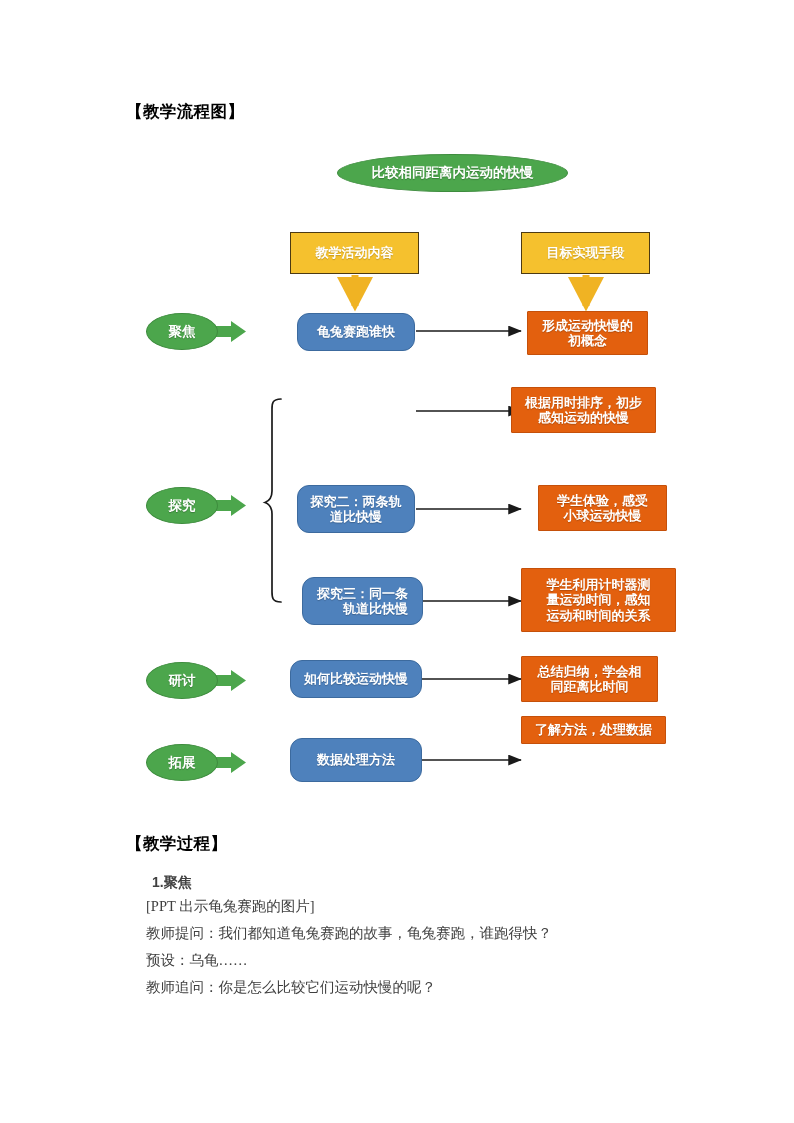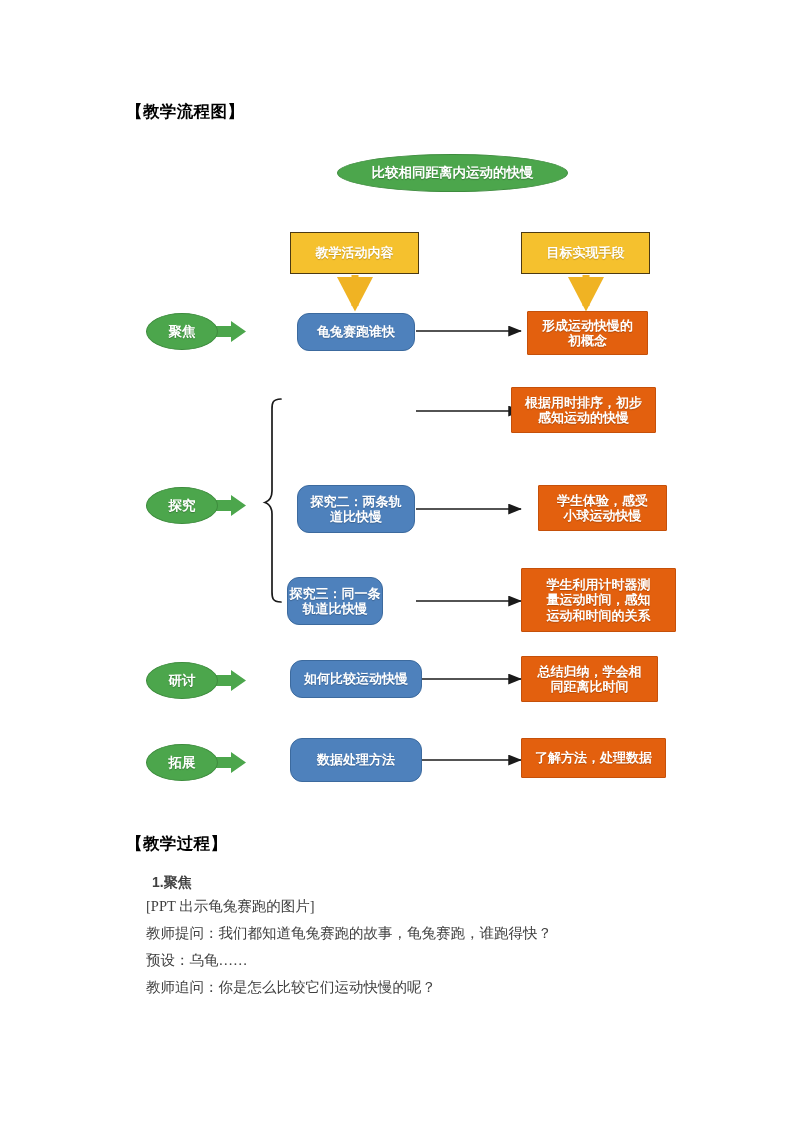--- a/index.html
+++ b/index.html
@@ -181,21 +181,21 @@
   <div class="node oval" style="left:146px; top:662px; width:72px; height:37px;">研讨</div>
 
   <div class="node oval" style="left:146px; top:744px; width:72px; height:37px;">拓展</div>
 
   <div class="node blue-box" style="left:297px; top:313px; width:118px; height:38px;">龟兔赛跑谁快</div>
 
 
   <div class="node blue-box" style="left:297px; top:485px; width:118px; height:48px;">探究二：两条轨
 道比快慢</div>
 
-  <div class="node blue-box" style="left:287px; top:577px; width:96px; height:48px;">探究三：同一条
+  <div class="node blue-box" style="left:302px; top:577px; width:121px; height:48px;text-align:right;">探究三：同一条
 轨道比快慢</div>
 
   <div class="node blue-box" style="left:290px; top:660px; width:132px; height:38px;">如何比较运动快慢</div>
 
   <div class="node blue-box" style="left:290px; top:738px; width:132px; height:44px;">数据处理方法</div>
 
   <div class="node orange-box" style="left:527px; top:311px; width:121px; height:44px;">形成运动快慢的
 初概念</div>
 
   <div class="node orange-box" style="left:511px; top:387px; width:145px; height:46px;">根据用时排序，初步
@@ -204,21 +204,21 @@
   <div class="node orange-box" style="left:538px; top:485px; width:129px; height:46px;">学生体验，感受
 小球运动快慢</div>
 
   <div class="node orange-box" style="left:521px; top:568px; width:155px; height:64px;">学生利用计时器测
 量运动时间，感知
 运动和时间的关系</div>
 
   <div class="node orange-box" style="left:521px; top:656px; width:137px; height:46px;">总结归纳，学会相
 同距离比时间</div>
 
-  <div class="node orange-box" style="left:521px; top:738px; width:145px; height:40px;">了解方法，处理数据</div>
+  <div class="node orange-box" style="left:521px; top:716px; width:145px; height:28px;">了解方法，处理数据</div>
 
 </div>
 
 <div id="process-text">
   <div class="body-line bold" style="left:152px; top:874px;">1.聚焦</div>
   <div class="body-line" style="left:146px; top:897px;">[PPT 出示龟兔赛跑的图片]</div>
   <div class="body-line" style="left:146px; top:924px;">教师提问：我们都知道龟兔赛跑的故事，龟兔赛跑，谁跑得快？</div>
   <div class="body-line" style="left:146px; top:951px;">预设：乌龟……</div>
   <div class="body-line" style="left:146px; top:978px;">教师追问：你是怎么比较它们运动快慢的呢？</div>
 </div>

